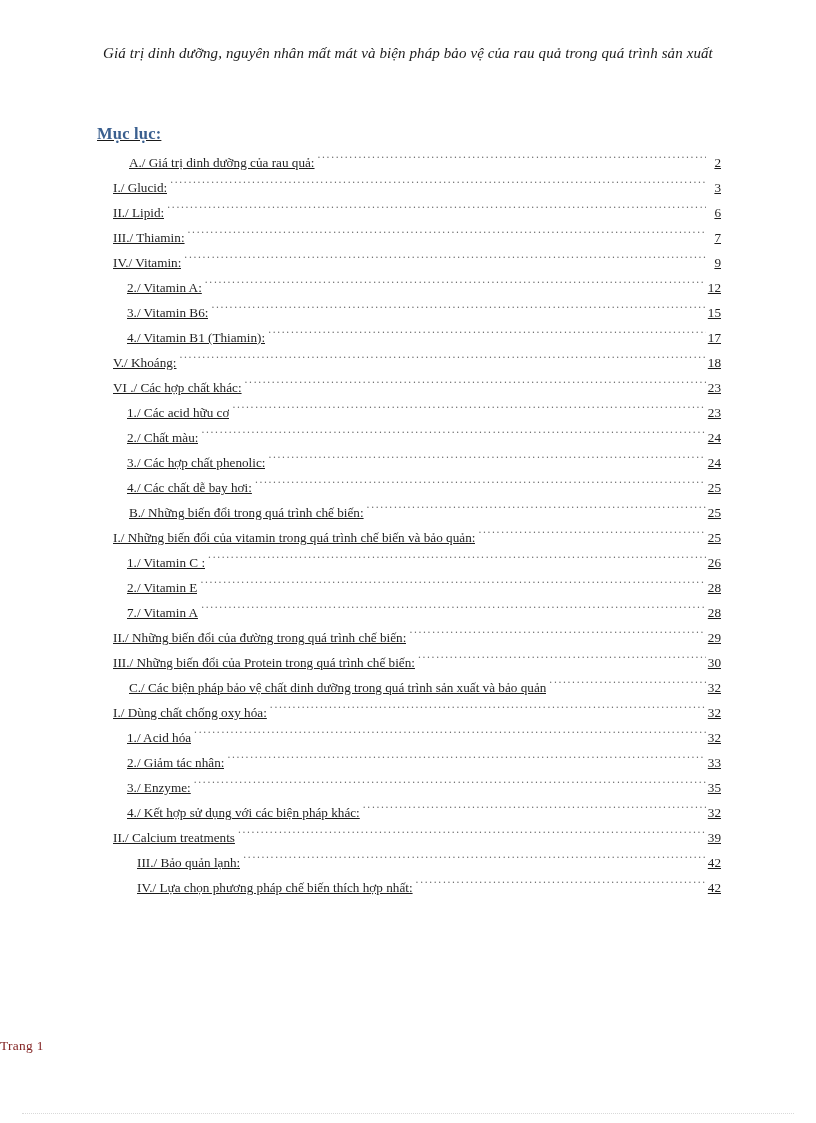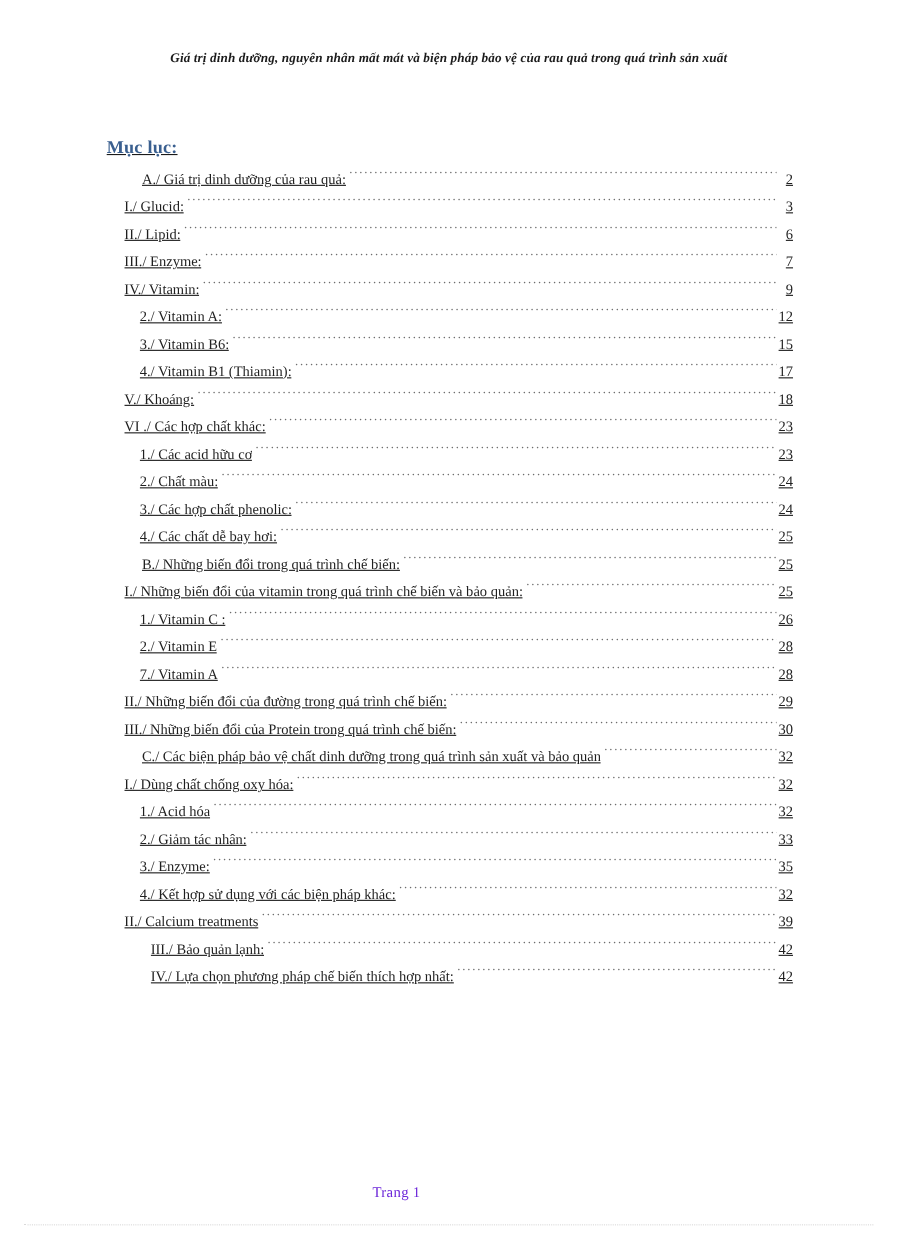--- a/index.html
+++ b/index.html
@@ -24,22 +24,22 @@
 
   
   .doc-header {
     position: absolute;
     top: 45px;
     left: 0;
     right: 0;
     text-align: center;
     font-family: "Liberation Serif", "DejaVu Serif", serif;
     font-style: italic;
-    font-weight: 700;
-    font-size: 12px;
+    font-weight: 400;
+    font-size: 15px;
     letter-spacing: 0.1px;
     color: #1b1b1b;
     white-space: nowrap;
   }
 
   
   .toc-wrap {
     position: absolute;
     top: 124px;
     left: 97px;
@@ -111,26 +111,25 @@
     color: #1f1f1f;
     padding-left: 0px;
   }
 
   
   .doc-footer {
     position: absolute;
     left: 0;
     right: 95px;
     top: 1038px;
-    text-align: center;
+    text-align: left;
     font-size: 13.4px;
-    color: #6d28d9;
+    color: #7f1d1d;
     font-family: "Liberation Serif", "DejaVu Serif", serif;
     letter-spacing: 0.3px;
-    margin-top: 38px;
   }
 
   .bottom-rule {
     position: absolute;
     left: 22px;
     right: 22px;
     top: 1113px;
     height: 1px;
     border-top: 1px dotted #d9d9d9;
   }
@@ -154,21 +153,21 @@
           <span class="toc-label">I./ Glucid:</span>
           <span class="toc-leader"></span>
           <span class="toc-page">3</span>
         </li>
         <li class="toc-row lvl-1">
           <span class="toc-label">II./  Lipid:</span>
           <span class="toc-leader"></span>
           <span class="toc-page">6</span>
         </li>
         <li class="toc-row lvl-1">
-          <span class="toc-label">III./ Enzyme:</span>
+          <span class="toc-label">III./ Thiamin:</span>
           <span class="toc-leader"></span>
           <span class="toc-page">7</span>
         </li>
         <li class="toc-row lvl-1">
           <span class="toc-label">IV./ Vitamin:</span>
           <span class="toc-leader"></span>
           <span class="toc-page">9</span>
         </li>
         <li class="toc-row lvl-2">
           <span class="toc-label">2./ Vitamin  A:</span>

